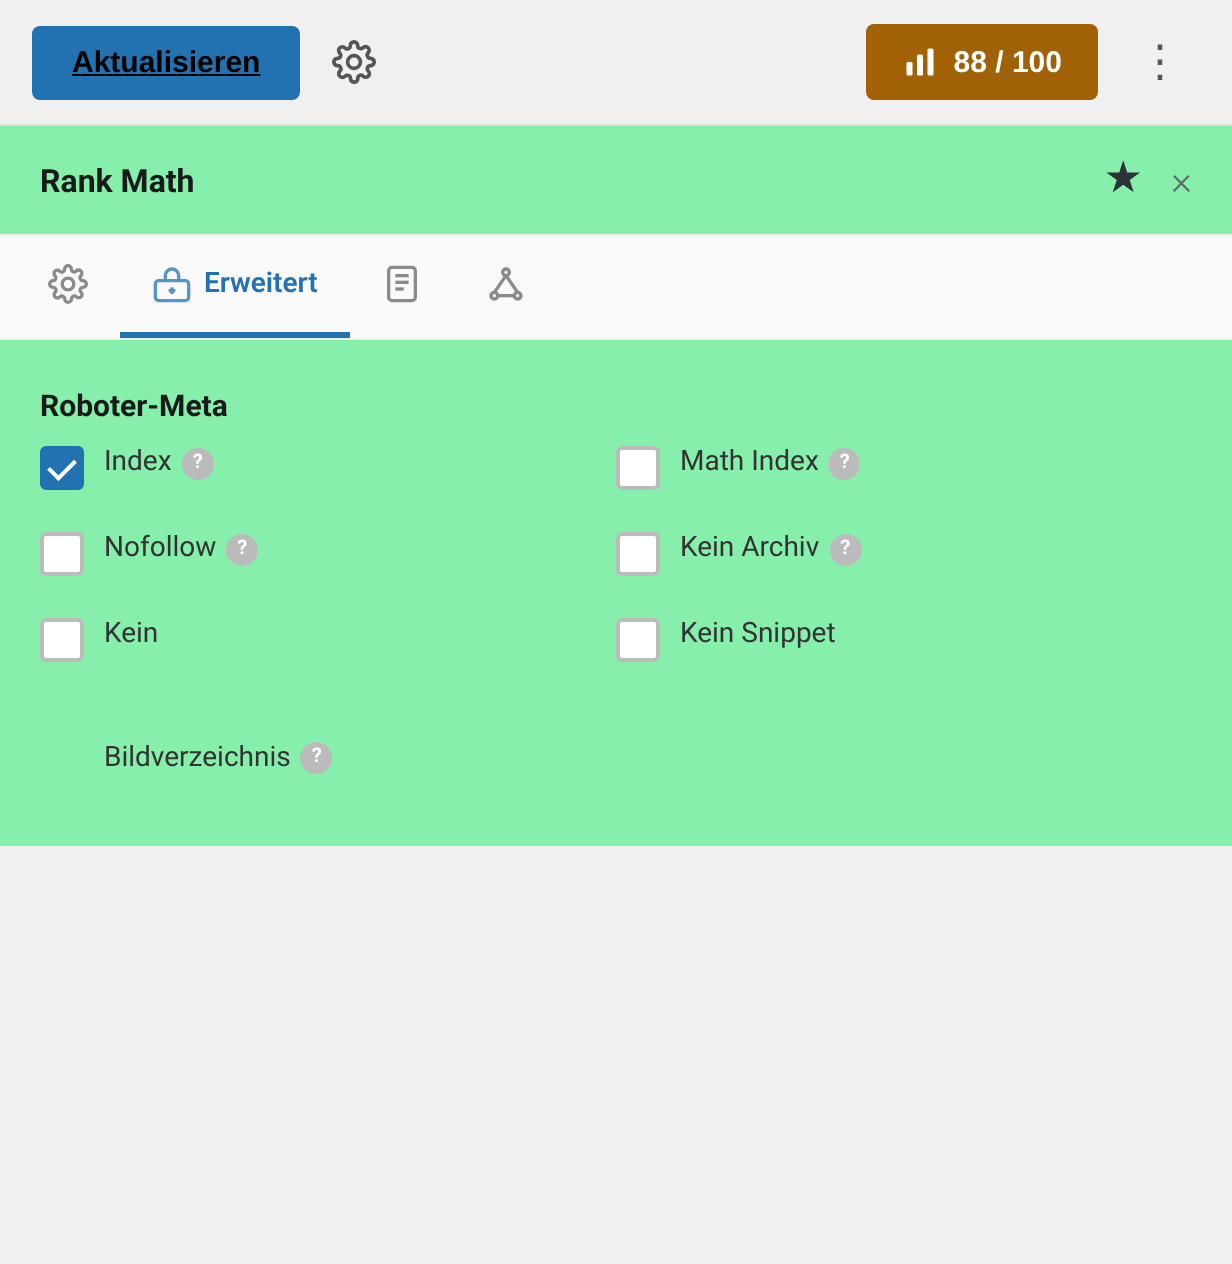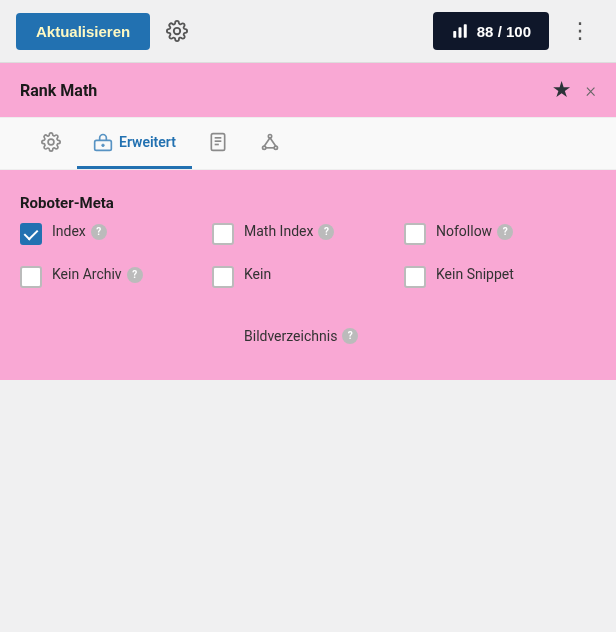--- a/index.html
+++ b/index.html
@@ -15,42 +15,43 @@
     .toolbar {
       display: flex;
       align-items: center;
       gap: 12px;
       padding: 12px 16px;
       background: #f0f0f1;
     }
 
     .btn-update {
       background: #2271b1;
-      color: #fef9c3;
+      color: #000000;
       border: none;
       border-radius: 4px;
       padding: 10px 20px;
       font-size: 15px;
       font-weight: 600;
       cursor: pointer;
       white-space: nowrap;
+      text-decoration: underline;
     }
 
     .gear-icon-btn {
       background: none;
       border: none;
       cursor: pointer;
       display: flex;
       align-items: center;
       justify-content: center;
       padding: 4px;
     }
 
     .score-btn {
-      background: #0f172a;
+      background: #a16207;
       color: #fff;
       border: none;
       border-radius: 4px;
       padding: 10px 18px;
       font-size: 15px;
       font-weight: 700;
       cursor: pointer;
       display: flex;
       align-items: center;
       gap: 8px;
@@ -70,21 +71,21 @@
       align-items: center;
       justify-content: center;
       padding: 4px 8px;
       font-size: 22px;
       color: #555;
       letter-spacing: 1px;
     }
 
     
     .panel {
-      background: #f9a8d4;
+      background: #86efac;
       border-top: 1px solid #ddd;
       width: 100%;
     }
 
     .panel-header {
       display: flex;
       align-items: center;
       justify-content: space-between;
       padding: 16px 20px;
       border-bottom: 1px solid #eee;
@@ -114,21 +115,21 @@
       color: #666;
       cursor: pointer;
       font-weight: 300;
       line-height: 1;
     }
 
     
     .tabs {
       display: flex;
       align-items: flex-end;
-      padding: 0 25px;
+      padding: 0 8px;
       border-bottom: 1px solid #eee;
       background: #f9f9f9;
     }
 
     .tab {
       display: flex;
       align-items: center;
       gap: 6px;
       padding: 14px 16px;
       cursor: pointer;
@@ -156,21 +157,21 @@
 
     .section-title {
       font-size: 15px;
       font-weight: 700;
       color: #1a1a1a;
     }
 
     
     .checkbox-grid {
       display: grid;
-      grid-template-columns: 1fr 1fr 1fr;
+      grid-template-columns: 1fr 1fr;
       gap: 0;
     }
 
     .checkbox-item {
       display: flex;
       align-items: flex-start;
       gap: 10px;
       padding: 10px 0;
     }
 

